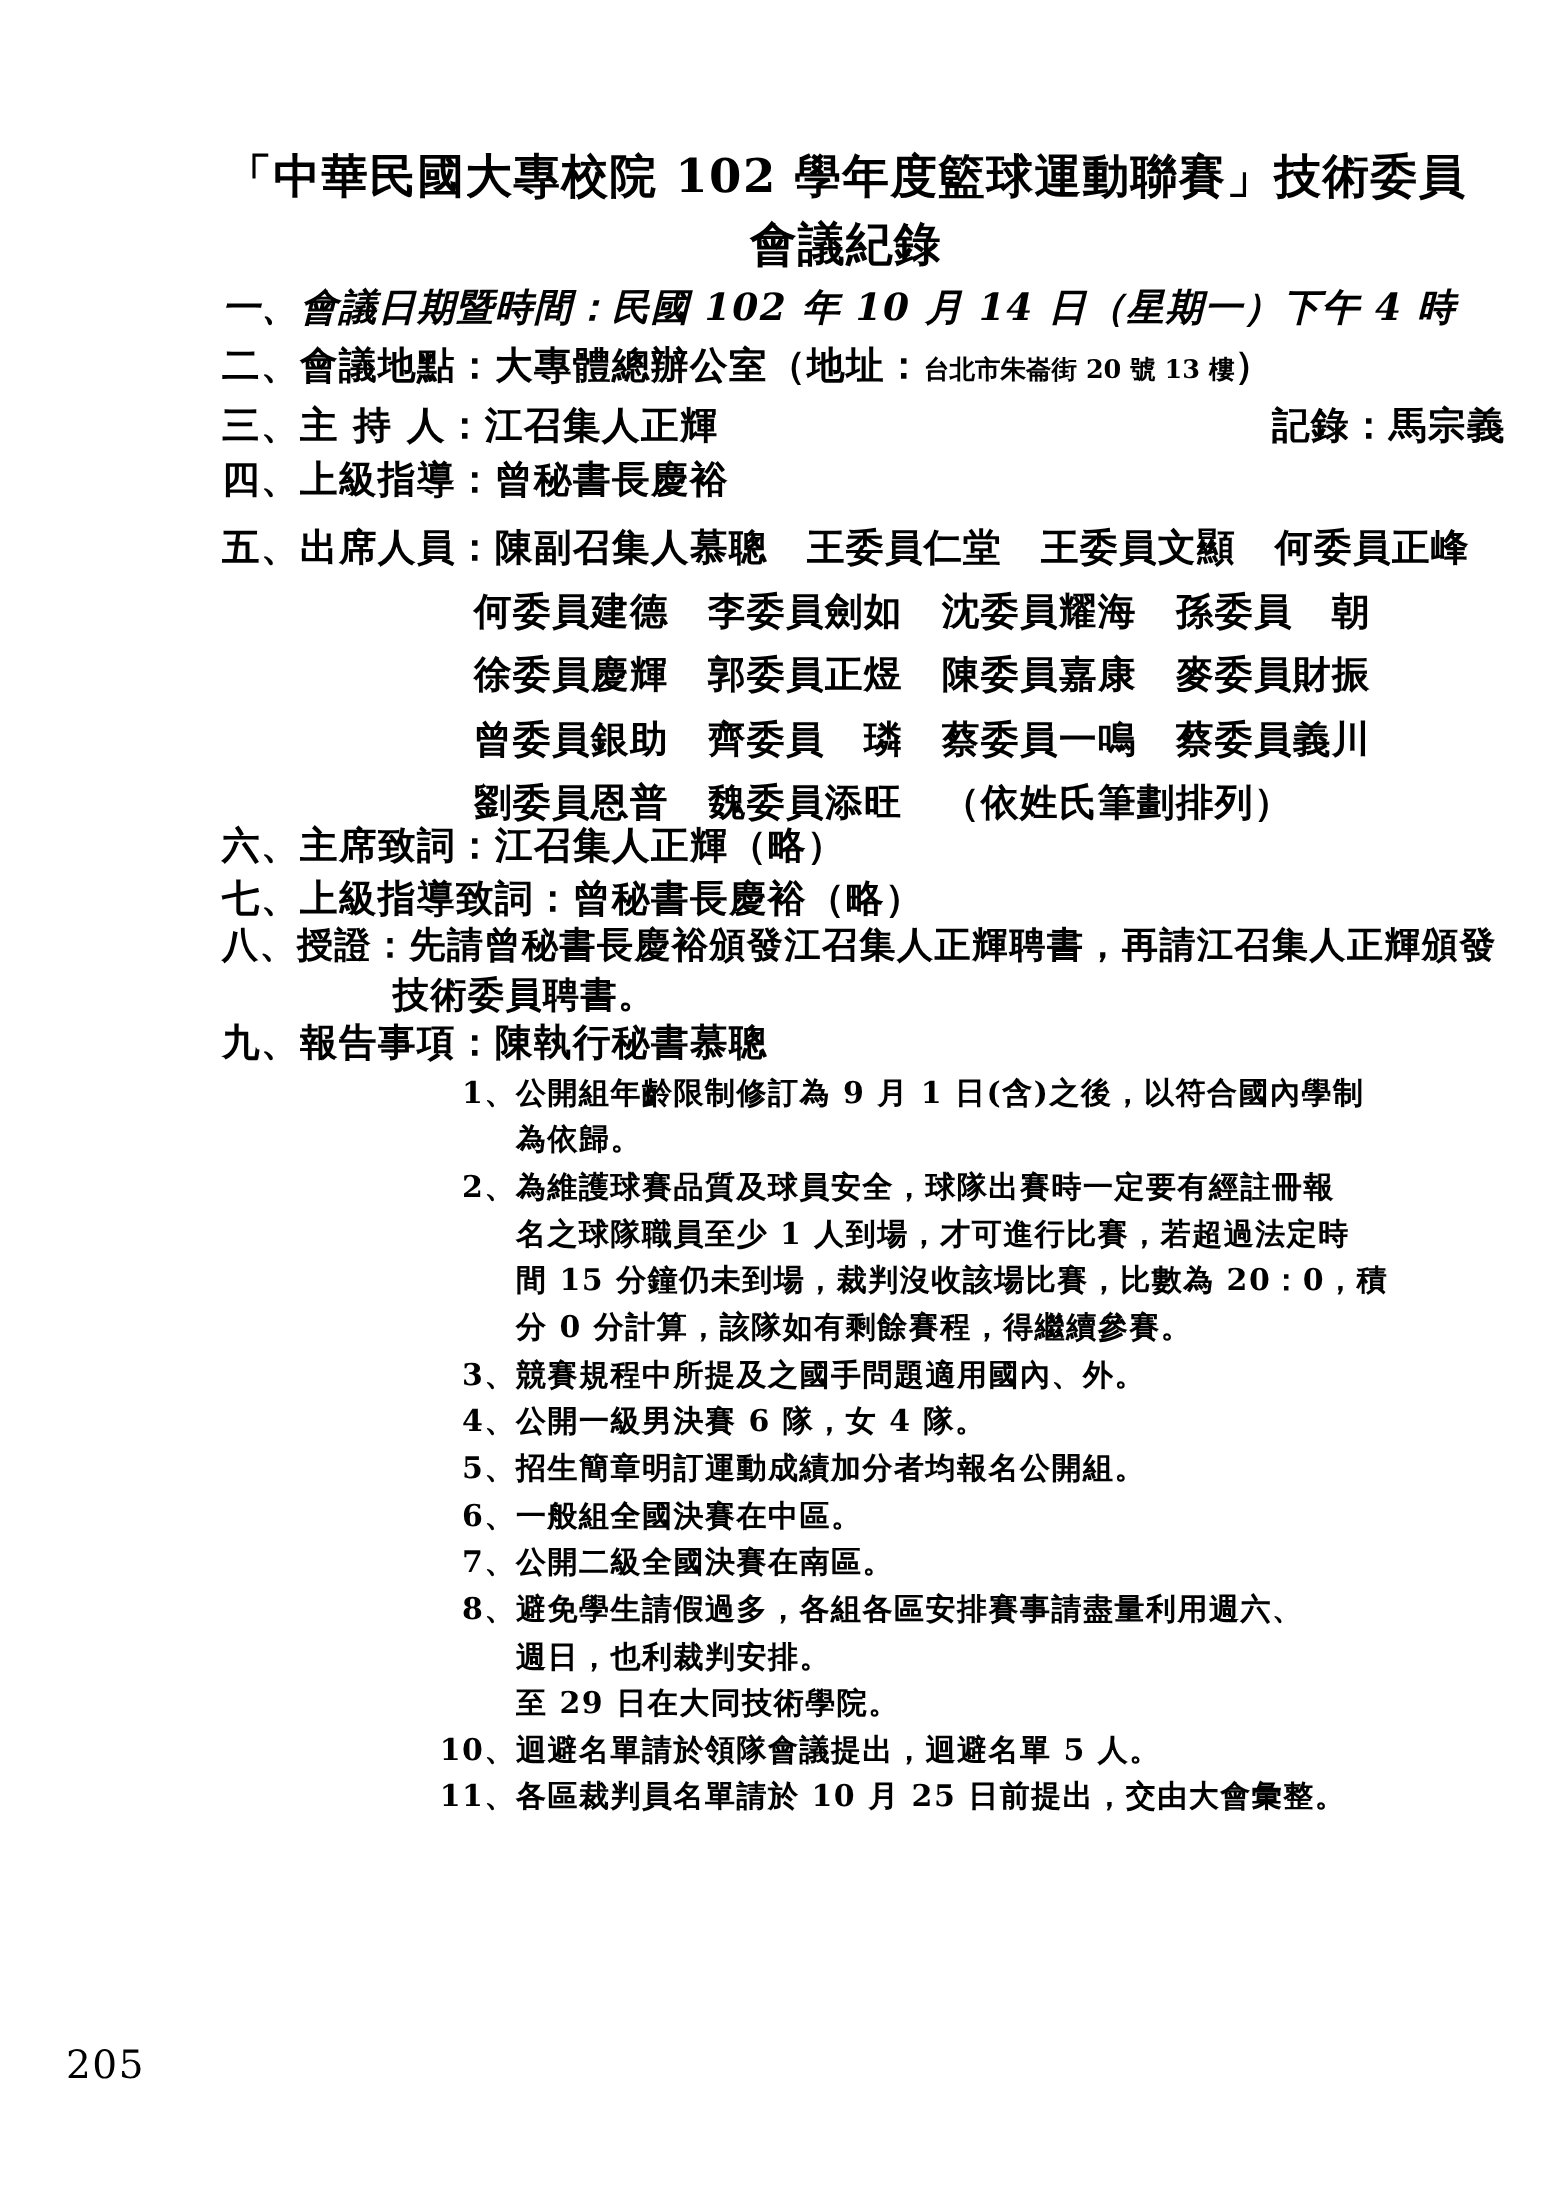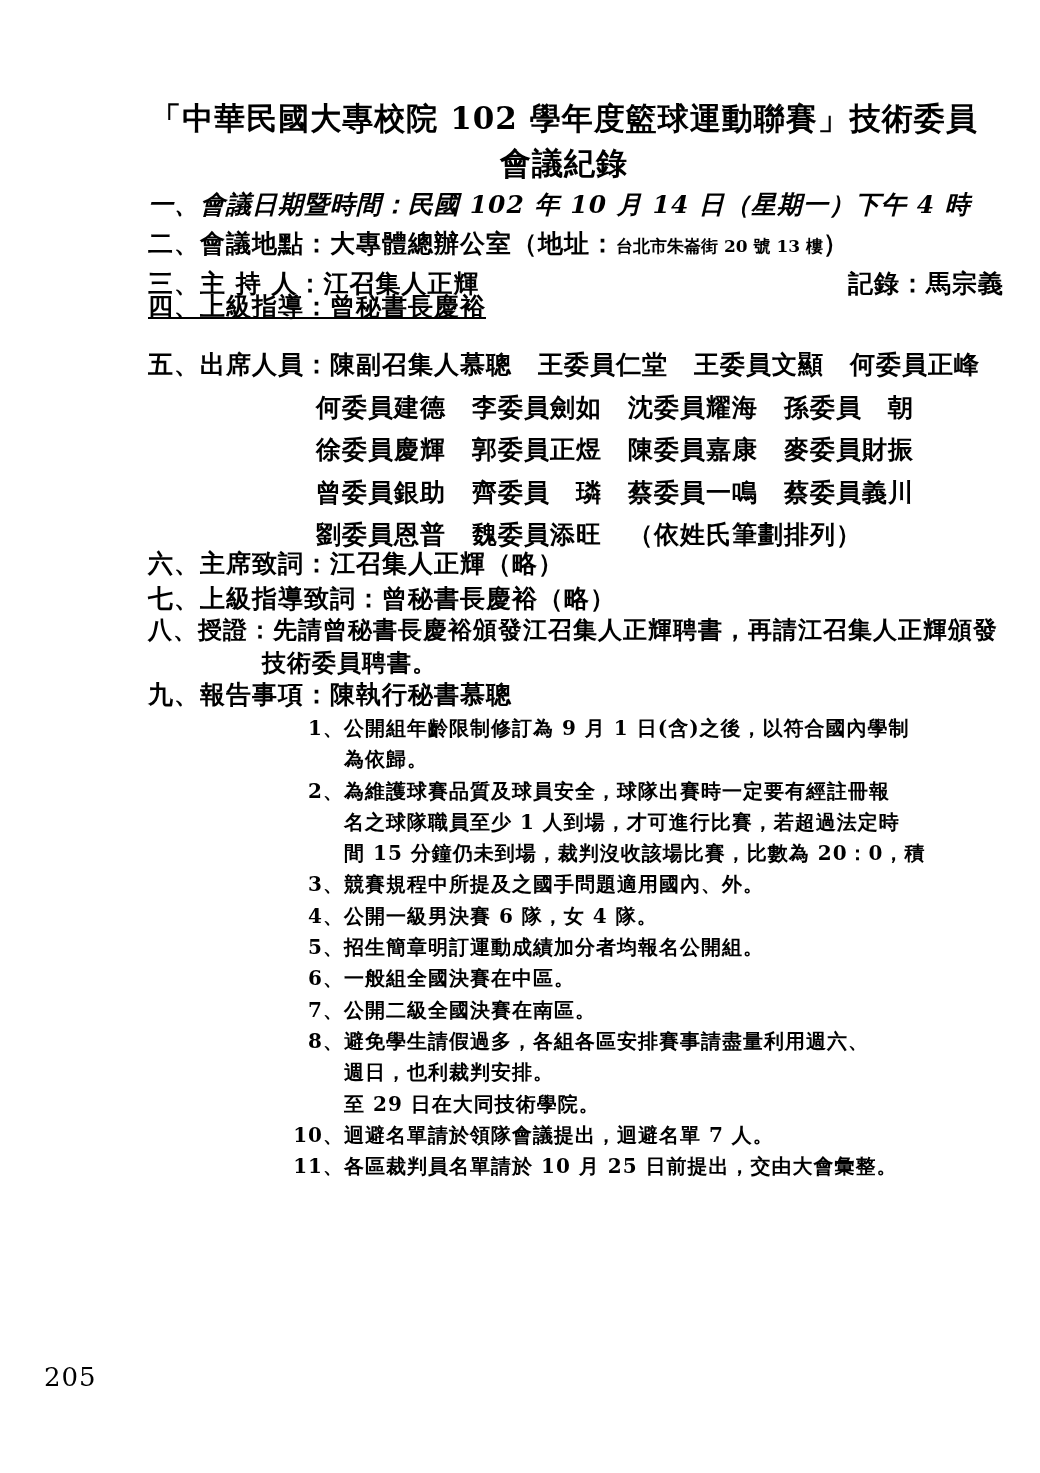--- a/index.html
+++ b/index.html
@@ -77,21 +77,21 @@
 
   <div class="line" style="top:227px;">
     <span>二、會議地點：大專體總辦公室（地址：</span><span class="addr-small">台北市朱崙街 20 號 13 樓</span><span>）</span>
   </div>
 
   <div class="line chair-line" style="top:267px;">
     <span>三、主 持 人：江召集人正輝</span>
     <span>記錄：馬宗義</span>
   </div>
 
-  <div class="line" style="top:290px;text-decoration:underline;">四、上級指導：曾秘書長慶裕</div>
+  <div class="line" style="top:303px;">四、上級指導：曾秘書長慶裕</div>
 
   <div class="attendees-block">
     <div class="arow">
       <span>五、出席人員：</span><span>陳副召集人慕聰　王委員仁堂　王委員文顯　何委員正峰</span>
     </div>
     <div class="arow cont">何委員建德　李委員劍如　沈委員耀海　孫委員　朝</div>
     <div class="arow cont">徐委員慶輝　郭委員正煜　陳委員嘉康　麥委員財振</div>
     <div class="arow cont">曾委員銀助　齊委員　璘　蔡委員一鳴　蔡委員義川</div>
     <div class="arow cont">劉委員恩普　魏委員添旺　（依姓氏筆劃排列）</div>
   </div>
@@ -106,27 +106,28 @@
   </div>
 
   <div class="line" style="top:678px;">九、報告事項：陳執行秘書慕聰</div>
 
   <div class="report-block">
     <div class="sub-row"><span class="sub-num">1、</span><span>公開組年齡限制修訂為 9 月 1 日(含)之後，以符合國內學制</span></div>
     <div class="sub-row"><span class="sub-num"></span><span>為依歸。</span></div>
     <div class="sub-row"><span class="sub-num">2、</span><span>為維護球賽品質及球員安全，球隊出賽時一定要有經註冊報</span></div>
     <div class="sub-row"><span class="sub-num"></span><span>名之球隊職員至少 1 人到場，才可進行比賽，若超過法定時</span></div>
     <div class="sub-row"><span class="sub-num"></span><span>間 15 分鐘仍未到場，裁判沒收該場比賽，比數為 20：0，積</span></div>
+    <div class="sub-row"><span class="sub-num"></span><span>分 0 分計算，該隊如有剩餘賽程，得繼續參賽。</span></div>
     <div class="sub-row"><span class="sub-num">3、</span><span>競賽規程中所提及之國手問題適用國內、外。</span></div>
     <div class="sub-row"><span class="sub-num">4、</span><span>公開一級男決賽 6 隊，女 4 隊。</span></div>
     <div class="sub-row"><span class="sub-num">5、</span><span>招生簡章明訂運動成績加分者均報名公開組。</span></div>
     <div class="sub-row"><span class="sub-num">6、</span><span>一般組全國決賽在中區。</span></div>
     <div class="sub-row"><span class="sub-num">7、</span><span>公開二級全國決賽在南區。</span></div>
     <div class="sub-row"><span class="sub-num">8、</span><span>避免學生請假過多，各組各區安排賽事請盡量利用週六、</span></div>
     <div class="sub-row"><span class="sub-num"></span><span>週日，也利裁判安排。</span></div>
     <div class="sub-row"><span class="sub-num"></span><span>至 29 日在大同技術學院。</span></div>
-    <div class="sub-row"><span class="sub-num">10、</span><span>迴避名單請於領隊會議提出，迴避名單 7 人。</span></div>
+    <div class="sub-row"><span class="sub-num">10、</span><span>迴避名單請於領隊會議提出，迴避名單 5 人。</span></div>
     <div class="sub-row"><span class="sub-num">11、</span><span>各區裁判員名單請於 10 月 25 日前提出，交由大會彙整。</span></div>
   </div>
 
   <div class="page-number">205</div>
 
 </div>
 
 </body></html>

